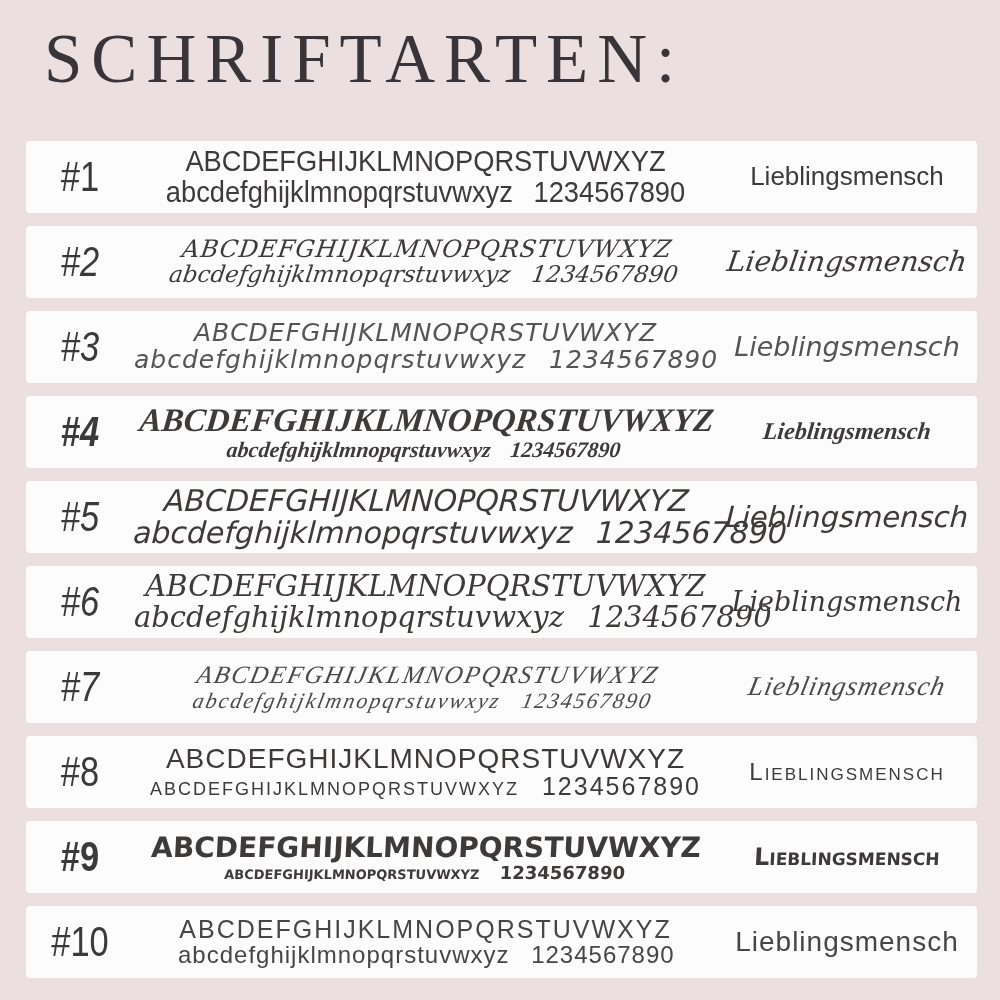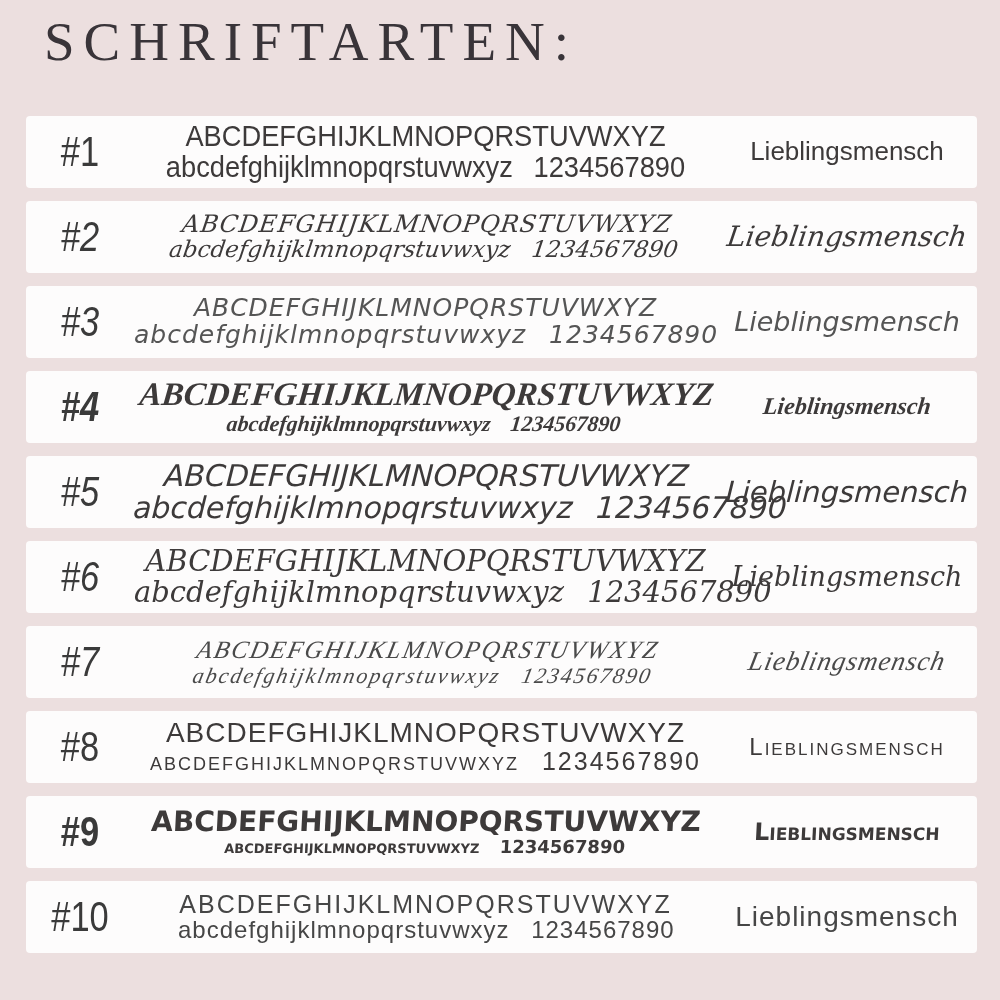--- a/index.html
+++ b/index.html
@@ -6,24 +6,24 @@
   body{
     width:1000px;height:1000px;
     background:var(--bg,#ecdfdf);
     font-family:"Liberation Sans",sans-serif;
     color:var(--text,#3d3a3a);
     overflow:hidden;
   }
   .canvas{width:1000px;height:1000px;position:relative;}
 
   .title{
-    margin:12px 0 0 44px;
+    margin:22px 0 0 44px;
     font-family:"Liberation Serif",serif;
     font-weight:400;
-    font-size:55px;
+    font-size:69px;
     line-height:1.1;
     letter-spacing:9px;
     color:var(--title,#393439);
   }
 
   .rows{margin:43px 23px 0 26px;}
   .row{
     display:flex;align-items:center;
     height:72px;margin-bottom:13px;
     background:var(--card,#fdfcfc);

